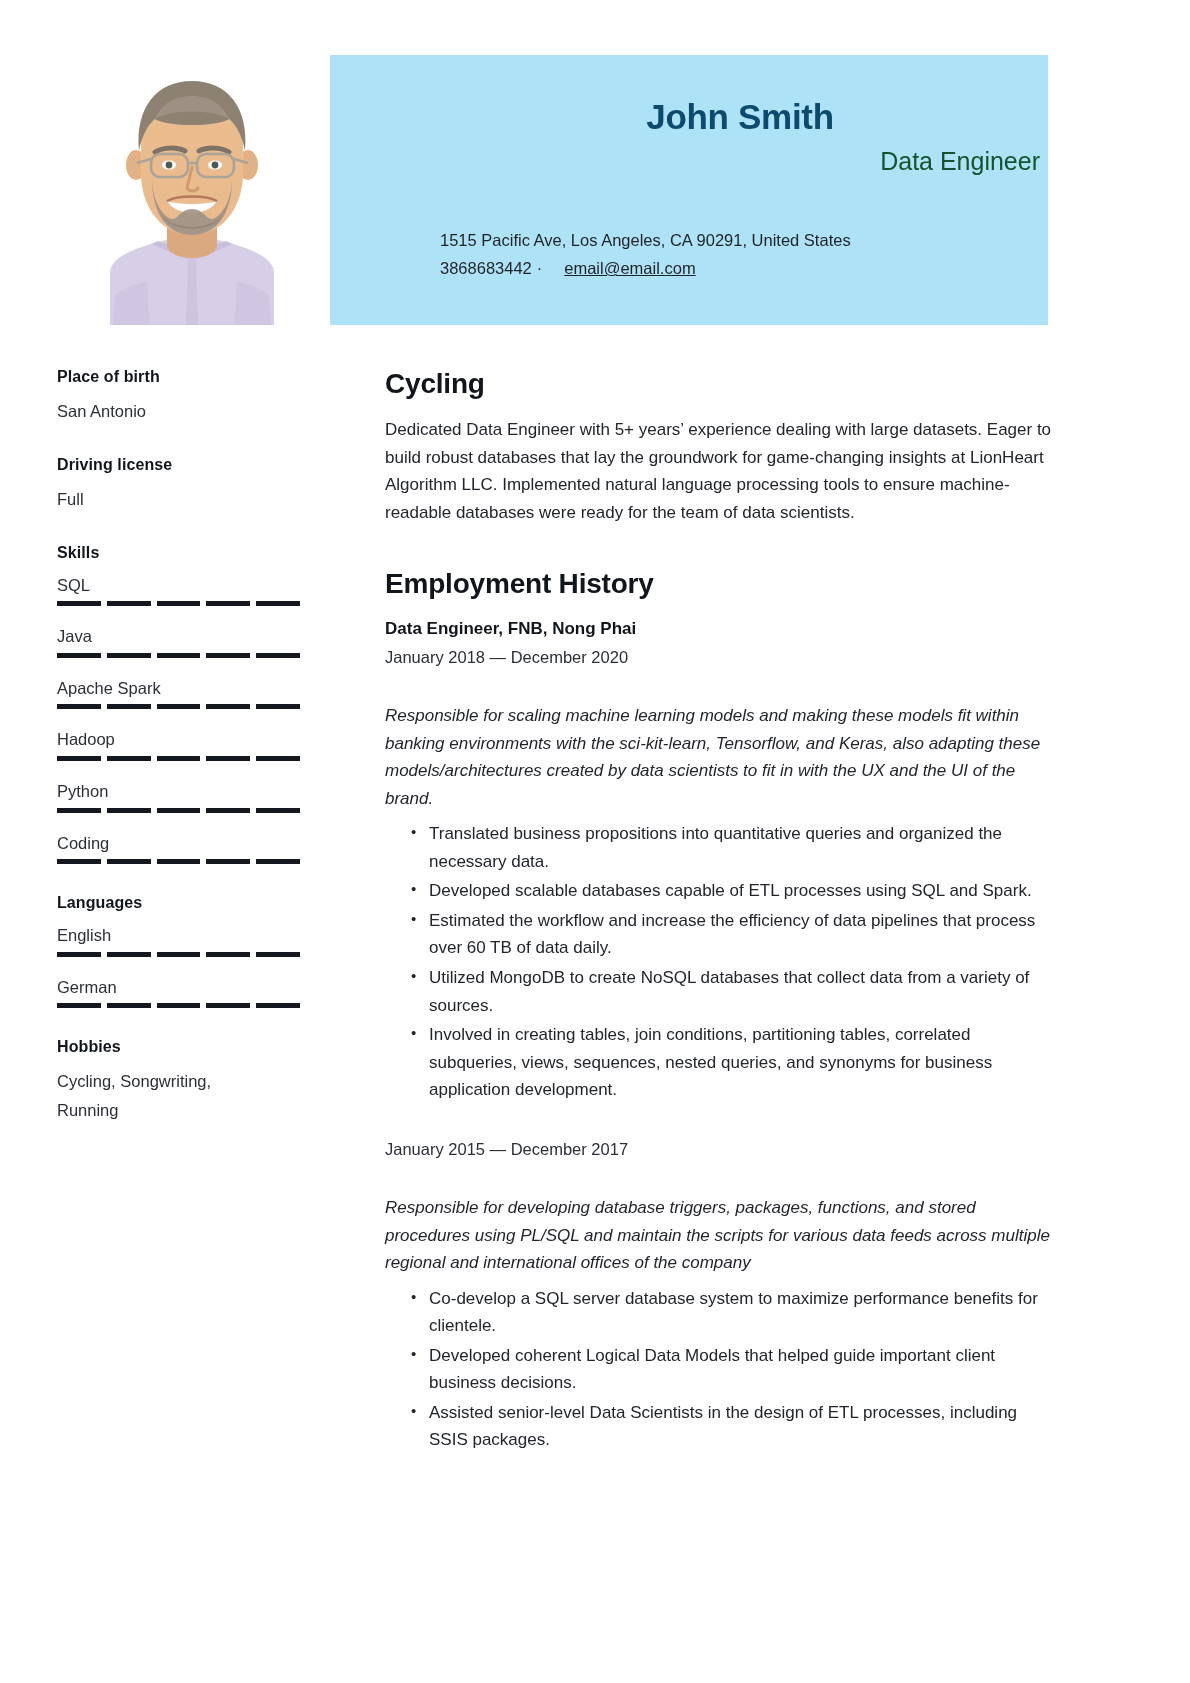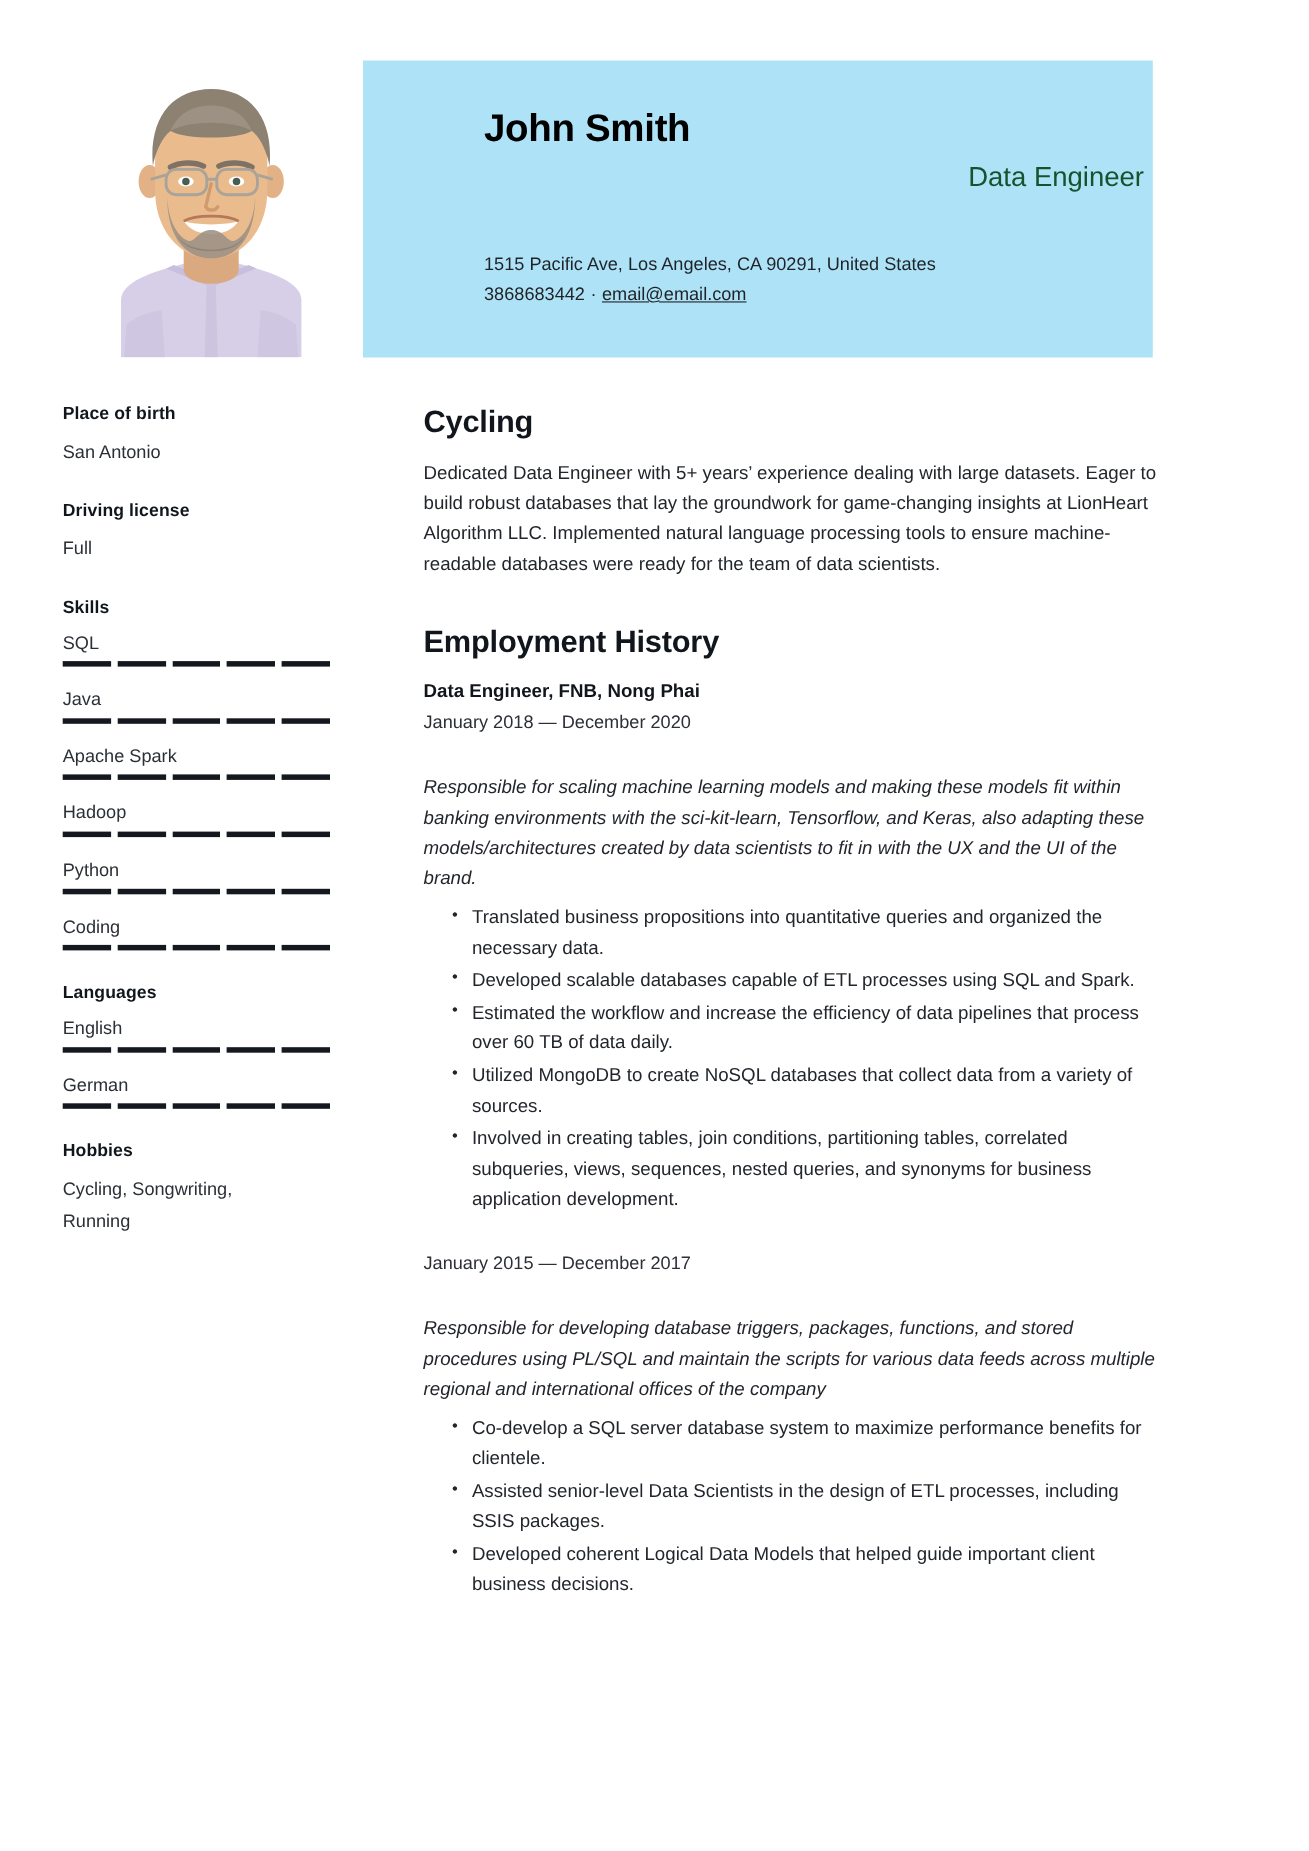--- a/index.html
+++ b/index.html
@@ -19,25 +19,25 @@
     background:#ffffff; overflow:hidden; z-index:2;
   }
   .photo svg { display:block; width:275px; height:270px; }
   .headband {
     position:absolute; left:275px; top:0; width:718px; height:270px;
     background:#aee3f7;
   }
   .hb-inner { position:absolute; left:110px; top:0; width:600px; }
   .name {
     font-size:35px; font-weight:700; letter-spacing:-0.3px;
-    color:#000000; line-height:1.1; margin-top:43px;
+    color:#0c4a6e; line-height:1.1; margin-top:43px;text-align:center;
   }
   .job-title { font-size:25px; font-weight:400; color:#14532d; margin-top:9px; line-height:1.2;text-align:right; }
   .contact { margin-top:50px; font-size:16.5px; line-height:1.75; color:#1f2227; }
-  .contact a { color:#1f2227; text-decoration:underline; }
+  .contact a { color:#1f2227; text-decoration:underline;margin-left:17px; }
   .dot-sep { padding:0 5px; }
 
   
   .cols { position:absolute; left:0; top:368px; width:1190px; }
   .sidebar { position:absolute; left:57px; top:0; width:248px; }
   .main { position:absolute; left:385px; top:0; width:670px; }
 
   
   .side-block { margin-bottom:30px; }
   .side-h {
@@ -282,22 +282,22 @@
                 <li>Utilized MongoDB to create NoSQL databases that collect data from a variety of sources.</li>
                 <li>Involved in creating tables, join conditions, partitioning tables, correlated subqueries, views, sequences, nested queries, and synonyms for business application development.</li>
               </ul>
             </div>
             <div class="job-gap"></div>
             <div class="job">
               <div class="job-date">January 2015 — December 2017</div>
               <div class="job-desc">Responsible for developing database triggers, packages, functions, and stored procedures using PL/SQL and maintain the scripts for various data feeds across multiple regional and international offices of the company</div>
               <ul class="bullets">
                 <li>Co-develop a SQL server database system to maximize performance benefits for clientele.</li>
+                <li>Developed coherent Logical Data Models that helped guide important client business decisions.</li>
                 <li>Assisted senior-level Data Scientists in the design of ETL processes, including SSIS packages.</li>
-                <li>Developed coherent Logical Data Models that helped guide important client business decisions.</li>
               </ul>
             </div>
           </div>
       </div>
 
     </div>
   </div>
 </div>
 
 </body></html>

